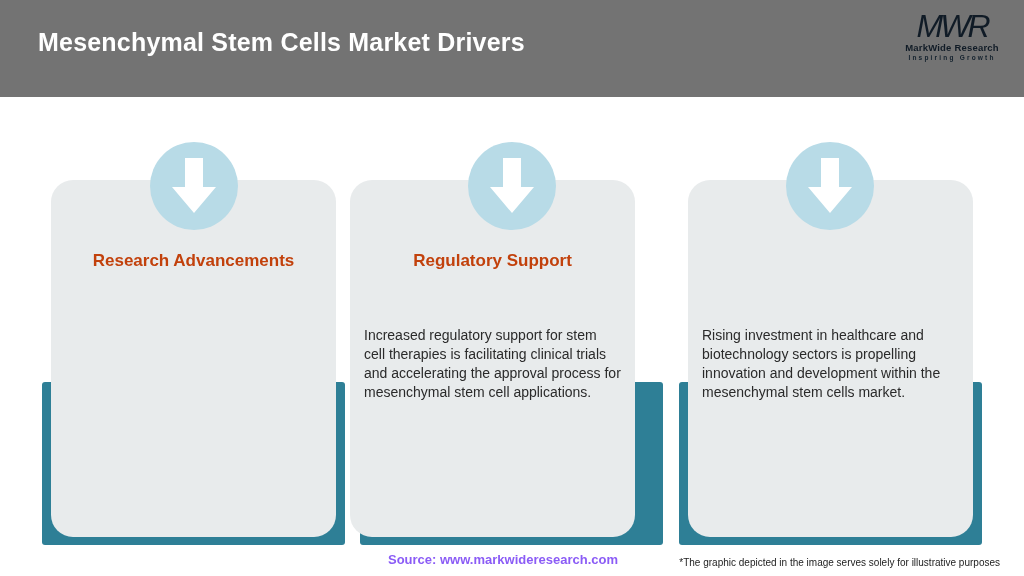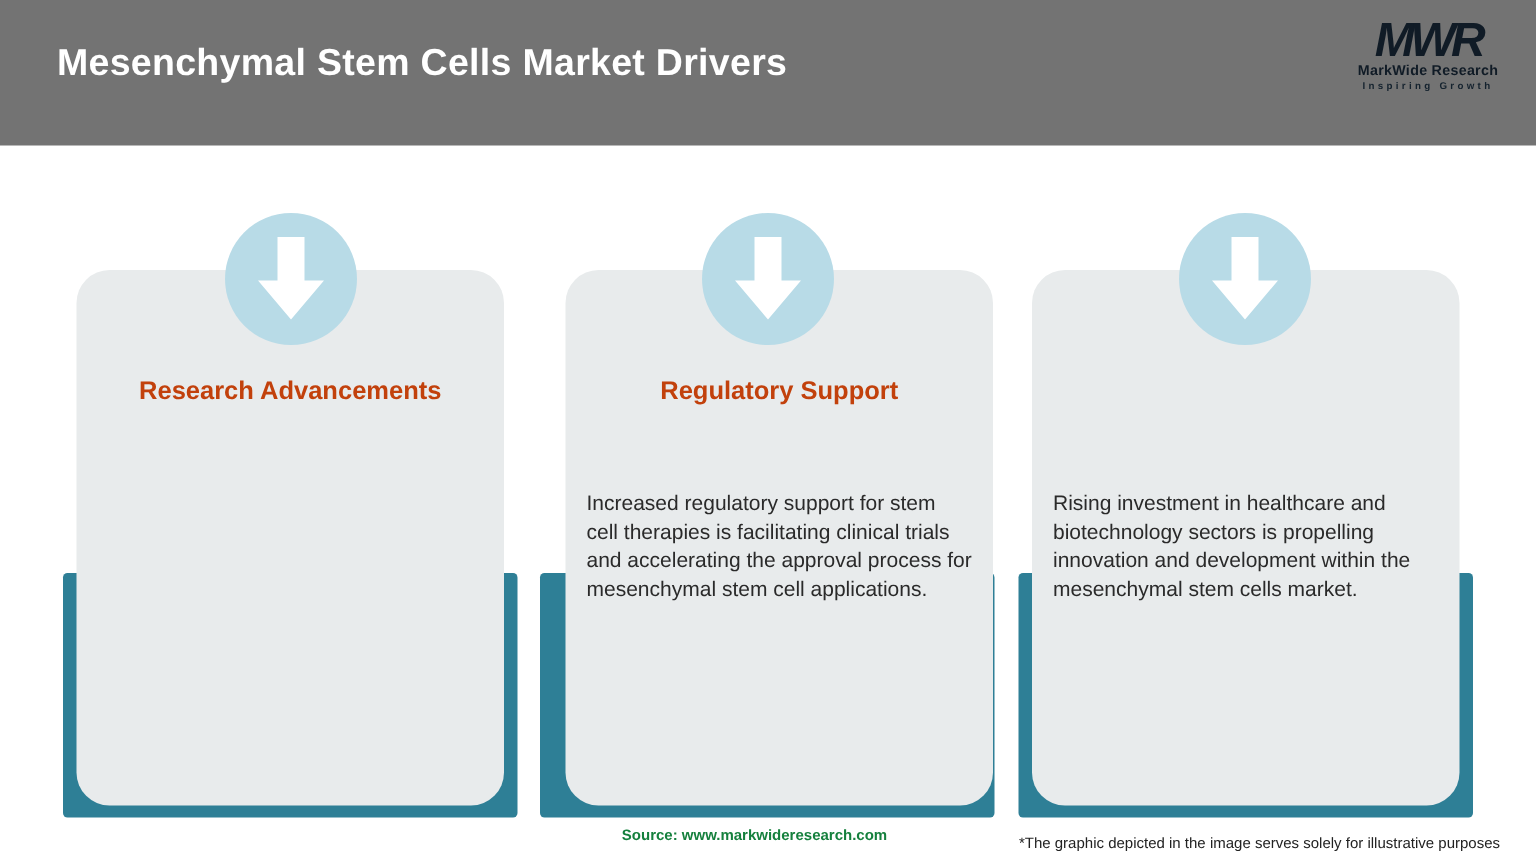--- a/index.html
+++ b/index.html
@@ -30,21 +30,21 @@
   }
   .logo {
     position: absolute;
     right: 24px; top: 10px;
     width: 96px;
     text-align: center;
     color: #101b26;
   }
   .logo-acronym {
     font-size: 32px;
-    font-weight: 700;
+    font-weight: 400;
     font-style: italic;
     letter-spacing: -3px;
     line-height: 32px;
     color: #101b26;
   }
   .logo-name {
     font-size: 9.5px;
     font-weight: bold;
     letter-spacing: 0.2px;
     line-height: 11px;
@@ -74,21 +74,21 @@
 
   .card {
     position: absolute;
     top: 180px;
     width: 285px;
     height: 357px;
     background: #e8ebec;
     border-radius: 22px;
   }
   .card-1 { left: 51px; }
-  .card-2 { left: 377px; text-decoration: underline; }
+  .card-2 { left: 350px; text-decoration: underline; }
   .card-3 { left: 688px; }
 
   .card-title {
     position: absolute;
     top: 70px;
     left: 0;
     width: 100%;
     text-align: center;
     font-size: 17px;
     font-weight: bold;
@@ -126,23 +126,23 @@
   .circle-2 { left: 468px; }  
   .circle-3 { left: 786px; }  
   .circle svg { display: block; }
 
   
   .source-line {
     position: absolute;
     top: 552px;
     left: 503px;
     transform: translateX(-50%);
-    font-size: 10px;
-    font-weight: bold;
-    color: #15803d;
+    font-size: 13px;
+    font-weight: bold;
+    color: #8b5cf6;
     white-space: nowrap;
   }
   .disclaimer {
     position: absolute;
     top: 557px;
     right: 24px;
     font-size: 10px;
     color: #222222;
     white-space: nowrap;
   }

